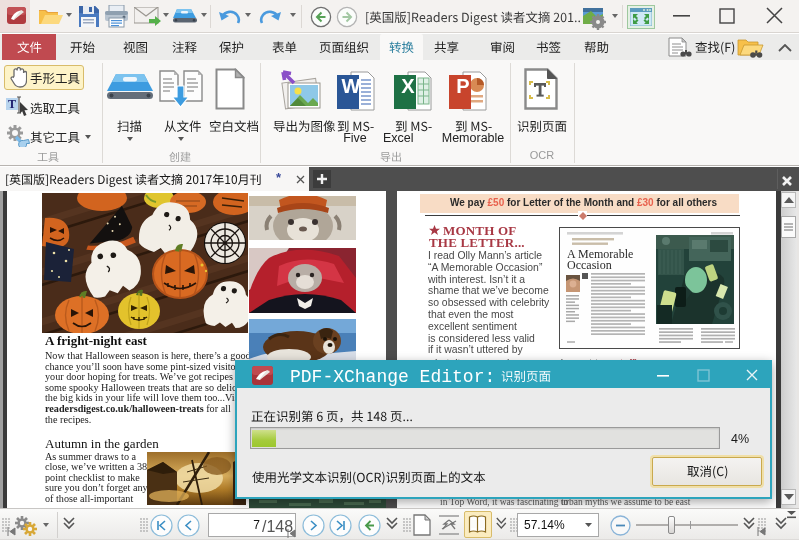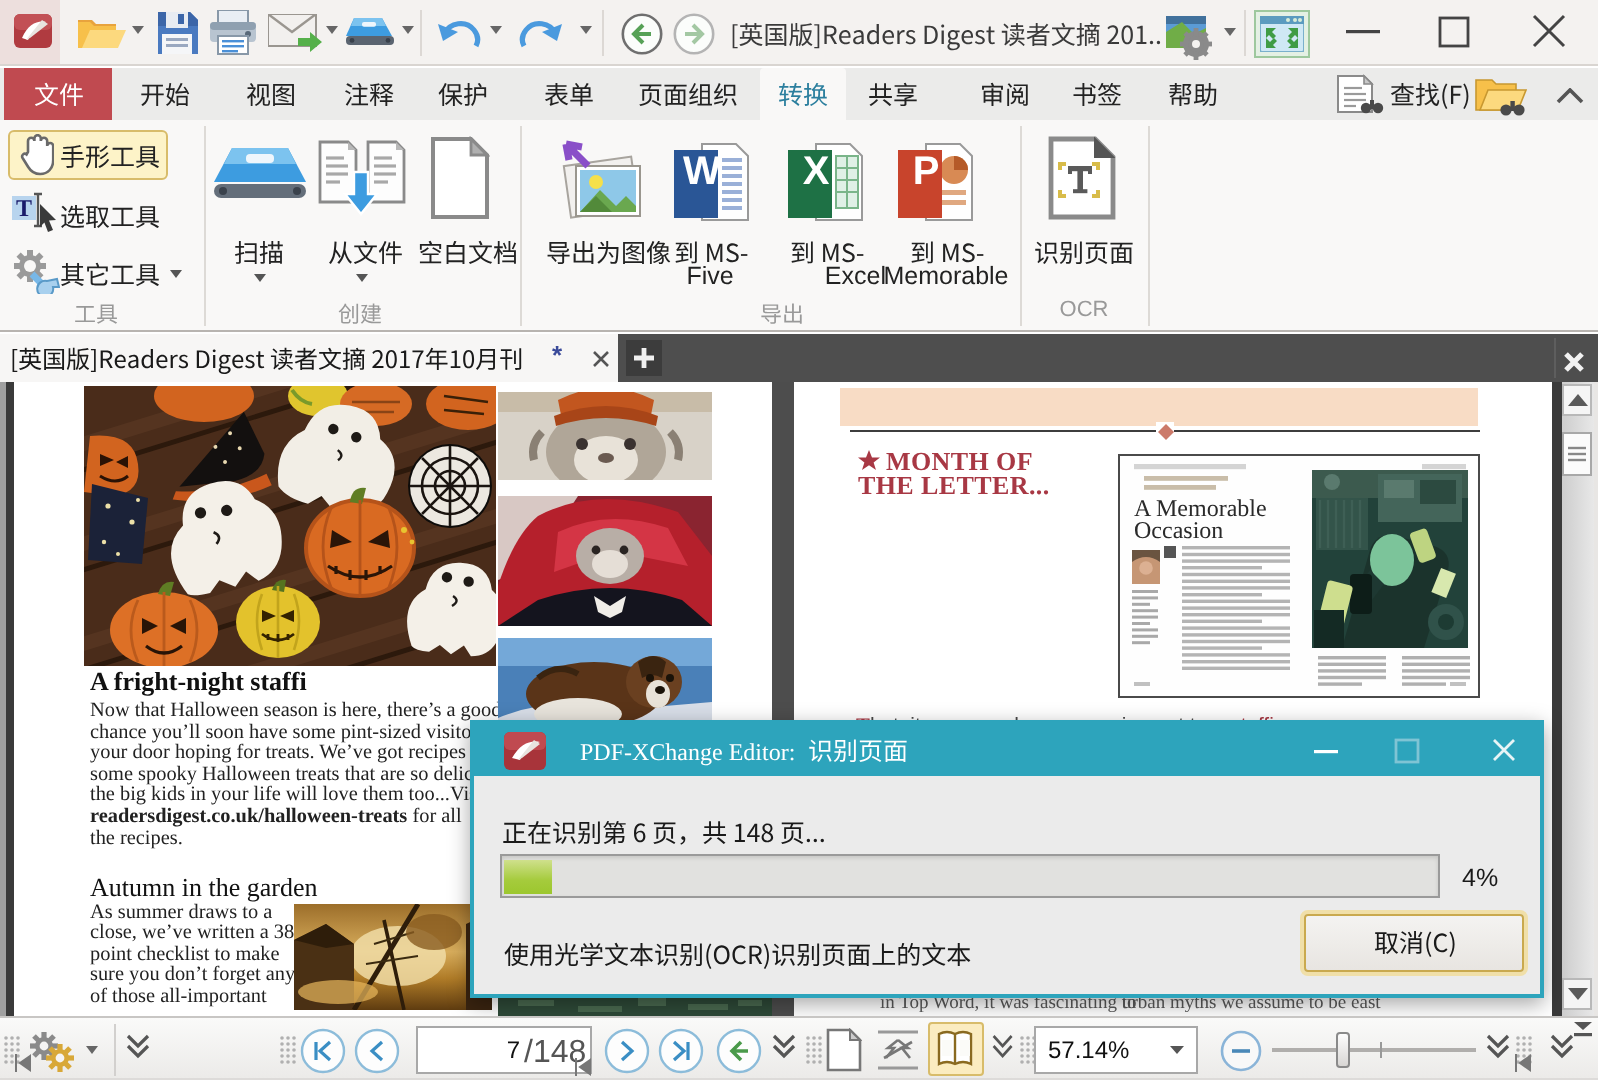--- a/index.html
+++ b/index.html
@@ -521,21 +521,21 @@
 <div class="a" style="left:383px;top:58px;width:60px;display:flex;justify-content:center">
         <svg width="37" height="18" viewBox="0 0 37 18" style="overflow:visible">
           <g fill="#222222" transform="translate(0 13) scale(0.012500 -0.012500)">
             <path transform="translate(0 0)" d="M641 754V148H711V754ZM839 824V37C839 20 834 15 817 15C800 14 745 14 686 16C698 -4 710 -38 714 -59C787 -59 840 -57 871 -44C901 -32 912 -10 912 37V824ZM62 42 79 -30C211 -4 401 32 579 67L575 133L365 94V251H565V318H365V425H294V318H97V251H294V82ZM119 439C143 450 180 454 493 484C507 461 519 440 528 422L585 460C556 517 490 608 434 675L379 643C404 613 430 577 454 543L198 521C239 575 280 642 314 708H585V774H71V708H230C198 637 157 573 142 554C125 530 110 513 94 510C103 490 114 455 119 439Z"></path>
             <path transform="translate(1224 0)" d="M101 0H184V406C184 469 178 558 172 622H176L235 455L374 74H436L574 455L633 622H637C632 558 625 469 625 406V0H711V733H600L460 341C443 291 428 239 409 188H405C387 239 371 291 352 341L212 733H101Z"></path>
             <path transform="translate(2036 0)" d="M304 -13C457 -13 553 79 553 195C553 304 487 354 402 391L298 436C241 460 176 487 176 559C176 624 230 665 313 665C381 665 435 639 480 597L528 656C477 709 400 746 313 746C180 746 82 665 82 552C82 445 163 393 231 364L336 318C406 287 459 263 459 187C459 116 402 68 305 68C229 68 155 104 103 159L48 95C111 29 200 -13 304 -13Z"></path>
             <path transform="translate(2632 0)" d="M46 245H302V315H46Z"></path>
           </g>
         </svg>
       </div>
-<div class="a" style="left:383px;top:71px;width:60px;text-align:right;font-size:12.5px;color:#222">Excel</div>
+<div class="a" style="left:383px;top:71px;width:60px;text-align:left;font-size:12.5px;color:#222">Excel</div>
 <div class="a" style="left:438px;top:58px;width:70px;display:flex;justify-content:center">
         <svg width="37" height="18" viewBox="0 0 37 18" style="overflow:visible">
           <g fill="#222222" transform="translate(0 13) scale(0.012500 -0.012500)">
             <path transform="translate(0 0)" d="M641 754V148H711V754ZM839 824V37C839 20 834 15 817 15C800 14 745 14 686 16C698 -4 710 -38 714 -59C787 -59 840 -57 871 -44C901 -32 912 -10 912 37V824ZM62 42 79 -30C211 -4 401 32 579 67L575 133L365 94V251H565V318H365V425H294V318H97V251H294V82ZM119 439C143 450 180 454 493 484C507 461 519 440 528 422L585 460C556 517 490 608 434 675L379 643C404 613 430 577 454 543L198 521C239 575 280 642 314 708H585V774H71V708H230C198 637 157 573 142 554C125 530 110 513 94 510C103 490 114 455 119 439Z"></path>
             <path transform="translate(1224 0)" d="M101 0H184V406C184 469 178 558 172 622H176L235 455L374 74H436L574 455L633 622H637C632 558 625 469 625 406V0H711V733H600L460 341C443 291 428 239 409 188H405C387 239 371 291 352 341L212 733H101Z"></path>
             <path transform="translate(2036 0)" d="M304 -13C457 -13 553 79 553 195C553 304 487 354 402 391L298 436C241 460 176 487 176 559C176 624 230 665 313 665C381 665 435 639 480 597L528 656C477 709 400 746 313 746C180 746 82 665 82 552C82 445 163 393 231 364L336 318C406 287 459 263 459 187C459 116 402 68 305 68C229 68 155 104 103 159L48 95C111 29 200 -13 304 -13Z"></path>
             <path transform="translate(2632 0)" d="M46 245H302V315H46Z"></path>
           </g>
         </svg>
       </div>
@@ -726,21 +726,21 @@
           <path d="M105 112 l-7 3 7 3 z" fill="#332200"></path>
           <path d="M89 124 q8 6 16 0 M92 127 v-3 M97 128 v-4 M102 127 v-3" stroke="#332200" stroke-width="1.4" fill="none"></path>
 <g transform="rotate(6 184 110)">
             <path d="M166 132 q-9 -20 4 -29 q2 -14 16 -15 q14 -1 17 12 q11 8 6 23 q-3 10 -13 11 l-4 -5 -6 5 -6 -4 -5 4 q-7 0 -9 -2 z" fill="#f4f0e8"></path>
             <circle cx="180" cy="96" r="2.6" fill="#1e1a16"></circle>
             <circle cx="191" cy="97" r="2.6" fill="#1e1a16"></circle>
             <path d="M184 105 q4 2 0 5" stroke="#1e1a16" stroke-width="1.2" fill="none"></path>
           </g>
 </g>
       </svg>
-<div class="a ser" style="left:45px;top:142px;font-size:13px;font-weight:bold;color:#111">A fright-night staffi</div>
+<div class="a ser" style="left:45px;top:142px;font-size:13px;font-weight:bold;color:#111">A fright-night east</div>
 <div class="a ser" style="left:45px;top:160px;width:215px;font-size:10.2px;line-height:10.6px;color:#222;white-space:nowrap">Now that Halloween season is here, there’s a good<br>chance you’ll soon have some pint-sized visitors<br>your door hoping for treats. We’ve got recipes for<br>some spooky Halloween treats that are so delicio<br>the big kids in your life will love them too...Visit<br><b>readersdigest.co.uk/halloween-treats</b> for all<br>the recipes.</div>
 <div class="a ser" style="left:45px;top:245px;font-size:13px;font-weight:normal;color:#111">Autumn in the garden</div>
 <div class="a ser" style="left:45px;top:261px;width:102px;font-size:10.2px;line-height:10.45px;color:#222;white-space:nowrap">As summer draws to a<br>close, we’ve written a 38-<br>point checklist to make<br>sure you don’t forget any<br>of those all-important</div>
 <svg class="a" style="left:147px;top:261px" width="99" height="53" viewBox="0 0 99 53">
 <defs>
           <linearGradient id="au" x1="0" y1="0" x2="0" y2="1">
             <stop offset="0" stop-color="#9c6e2a"></stop>
             <stop offset=".45" stop-color="#d8ad5c"></stop>
             <stop offset=".7" stop-color="#b07c28"></stop>
             <stop offset="1" stop-color="#5f3c10"></stop>
@@ -789,30 +789,32 @@
 <ellipse cx="78" cy="22" rx="14" ry="13" fill="#6a4020"></ellipse>
 <path d="M70 12 q8 -6 14 0 l-2 8 q-5 -3 -10 0 z" fill="#3a2410"></path>
 <ellipse cx="80" cy="28" rx="6" ry="7" fill="#e8e2d8"></ellipse>
         <circle cx="76" cy="20" r="2" fill="#1a1208"></circle>
         <circle cx="86" cy="20" r="2" fill="#1a1208"></circle>
         <ellipse cx="81" cy="26" rx="2.5" ry="2" fill="#1a1208"></ellipse>
 <ellipse cx="40" cy="38" rx="22" ry="8" fill="#e8e4dc"></ellipse>
 <path d="M20 20 q10 -8 20 -2" stroke="#3a2410" stroke-width="3" fill="none"></path>
 </svg>
 <div class="a" style="left:420px;top:3px;width:319px;height:19px;background:#f8dcc5"></div>
+<div class="a" style="left:424px;top:6px;width:319px;text-align:center;font-size:10px;font-weight:bold;color:#2a2a2a">We pay <span style="color:#e8614d">£50</span> for Letter of the Month and <span style="color:#e8614d">£30</span> for all others</div>
 <div class="a" style="left:425px;top:23.5px;width:315px;height:1.8px;background:#3d3d3d"></div>
 <div class="a" style="left:578px;top:20px;width:9px;height:9px;background:#fff"></div>
 <svg class="a" style="left:579px;top:21px" width="8" height="8">
         <path d="M4 0 L8 4 L4 8 L0 4 Z" fill="#cc7a6a"></path>
       </svg>
 <svg class="a" style="left:429px;top:34px" width="11" height="11">
         <path d="M5.5 0 L7 3.8 11 3.8 7.8 6.2 9 10 5.5 7.6 2 10 3.2 6.2 0 3.8 4 3.8 Z" fill="#a83844"></path>
       </svg>
 <div class="a ser" style="left:443px;top:32px;font-size:13px;font-weight:bold;color:#a83844;letter-spacing:.2px">MONTH OF</div>
 <div class="a ser" style="left:429px;top:44px;font-size:13px;font-weight:bold;color:#a83844;letter-spacing:.2px">THE LETTER...</div>
+<div class="a" style="left:428px;top:59px;font-size:10.4px;line-height:11.8px;color:#484848;white-space:nowrap">I read Olly Mann’s article<br>“A Memorable Occasion”<br>with interest. Isn’t it a<br>shame that we’ve become<br>so obsessed with celebrity<br>that even the most<br>excellent sentiment<br>is considered less valid<br>if it wasn’t uttered by</div>
 <div class="a" style="left:428px;top:167px;font-size:10.4px;color:#484848;white-space:nowrap"><span class="ser" style="color:#a83844;font-weight:bold">T</span>hat, it seems, who were crying out to a <span style="color:#a83844">staffi</span></div>
 <svg class="a" style="left:559px;top:36px" width="181" height="122" viewBox="0 0 181 122">
 <rect x="0" y="0" width="181" height="122" fill="#fefefe" stroke="#4a4a4a" stroke-width="2"></rect>
 <rect x="8" y="5" width="56" height="2.6" fill="#d4d4d4"></rect>
         <rect x="152" y="5" width="22" height="2.6" fill="#d4d4d4"></rect>
 <rect x="13" y="11" width="42" height="2.4" fill="#c9bda9"></rect>
         <rect x="13" y="15.5" width="36" height="2.4" fill="#c9bda9"></rect>
 <text x="8" y="31" font-family="Liberation Serif,serif" font-size="12" fill="#2a2a2a">A Memorable</text>
 <text x="8" y="42" font-family="Liberation Serif,serif" font-size="12" fill="#2a2a2a">Occasion</text>
 <rect x="7" y="48" width="14" height="17" fill="#c69674"></rect>
@@ -924,21 +926,21 @@
 </div>
 <div class="a" style="left:235px;top:360px;width:537px;height:139px;background:#ebebeb;border:2px solid #2da4bc;box-shadow:0 3px 10px rgba(0,0,0,.35)">
 <div class="a" style="left:-2px;top:-2px;width:537px;height:28px;background:#2da4bc"></div>
 <svg class="a" style="left:15px;top:4px" width="22" height="20" viewBox="0 0 22 20">
         <rect x="0" y="0" width="21" height="19" rx="3" fill="#a8343a"></rect>
         <rect x="0" y="0" width="21" height="9" rx="3" fill="#c04a50"></rect>
         <path d="M4 13 C8 6 13 4 18 5 C13 7 10 10 8 14 Z" fill="#fff"></path>
         <path d="M15 4 L18 6 L9 13 L7 14 Z" fill="#e8e4e0"></path>
       </svg>
 <div class="a" style="left:53px;top:5px;display:flex;align-items:center;gap:0">
-        <span style="font-size:12px;color:#fff;font-family:Liberation Serif, serif">PDF-XChange Editor:</span>
+        <span style="font-size:18px;color:#fff;font-family:Liberation Mono, monospace">PDF-XChange Editor:</span>
         <span style="display:inline-block;width:6px"></span>
         <svg width="50" height="18" viewBox="0 0 50 18" style="overflow:visible">
           <g fill="#ffffff" transform="translate(0 13) scale(0.012500 -0.012500)">
             <path transform="translate(0 0)" d="M513 697H816V398H513ZM439 769V326H893V769ZM738 205C791 118 847 1 869 -71L943 -41C921 30 862 144 806 230ZM510 228C481 126 428 28 361 -36C379 -46 413 -67 427 -79C494 -9 553 98 587 211ZM102 769C156 722 224 657 257 615L309 667C276 708 206 771 151 814ZM50 526V454H191V107C191 54 154 15 135 -1C148 -12 172 -37 181 -52C196 -32 224 -10 398 126C389 140 375 170 369 190L264 110V526Z"></path>
             <path transform="translate(1000 0)" d="M626 720V165H699V720ZM838 821V18C838 0 832 -5 813 -6C795 -7 737 -7 669 -5C681 -27 692 -61 696 -81C785 -81 838 -79 870 -66C900 -54 913 -31 913 19V821ZM162 728H420V536H162ZM93 796V467H492V796ZM235 442 230 355H56V287H223C205 148 160 38 33 -28C49 -40 71 -66 80 -84C223 -5 273 125 294 287H433C424 99 414 27 398 9C390 0 381 -2 366 -2C350 -2 311 -2 268 2C280 -18 288 -47 289 -70C333 -72 377 -72 400 -69C427 -67 444 -60 461 -39C487 -9 497 81 508 322C508 333 509 355 509 355H301L306 442Z"></path>
             <path transform="translate(2000 0)" d="M464 462V281C464 174 421 55 50 -19C66 -35 87 -64 96 -80C485 4 541 143 541 280V462ZM545 110C661 56 812 -27 885 -83L932 -23C854 32 703 111 589 161ZM171 595V128H248V525H760V130H839V595H478C497 630 517 673 535 715H935V785H74V715H449C437 676 419 631 403 595Z"></path>
             <path transform="translate(3000 0)" d="M389 334H601V221H389ZM389 395V506H601V395ZM389 160H601V43H389ZM58 774V702H444C437 661 426 614 416 576H104V-80H176V-27H820V-80H896V576H493L532 702H945V774ZM176 43V506H320V43ZM820 43H670V506H820Z"></path>
           </g>
         </svg>
       </div>

